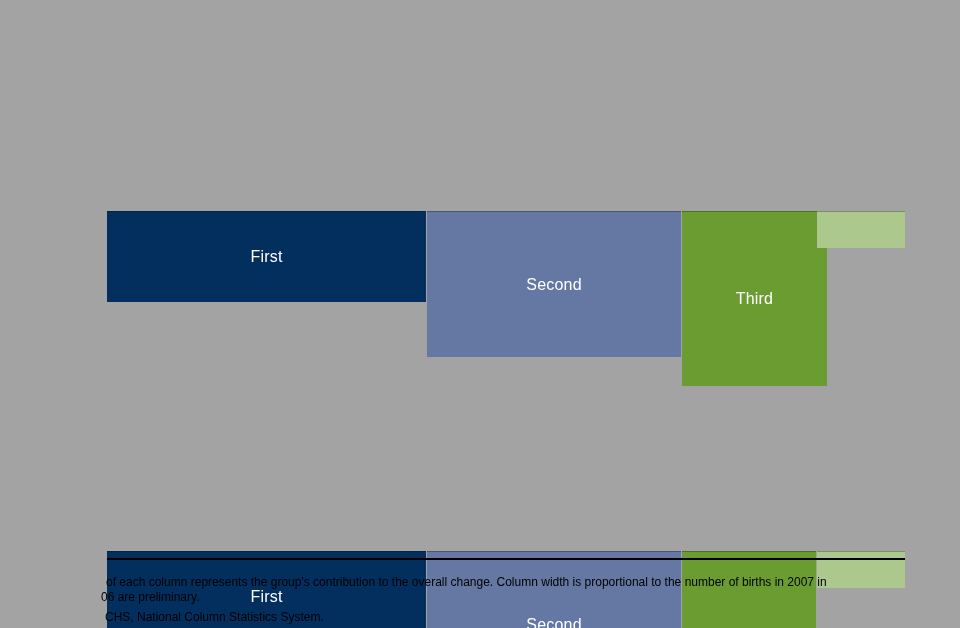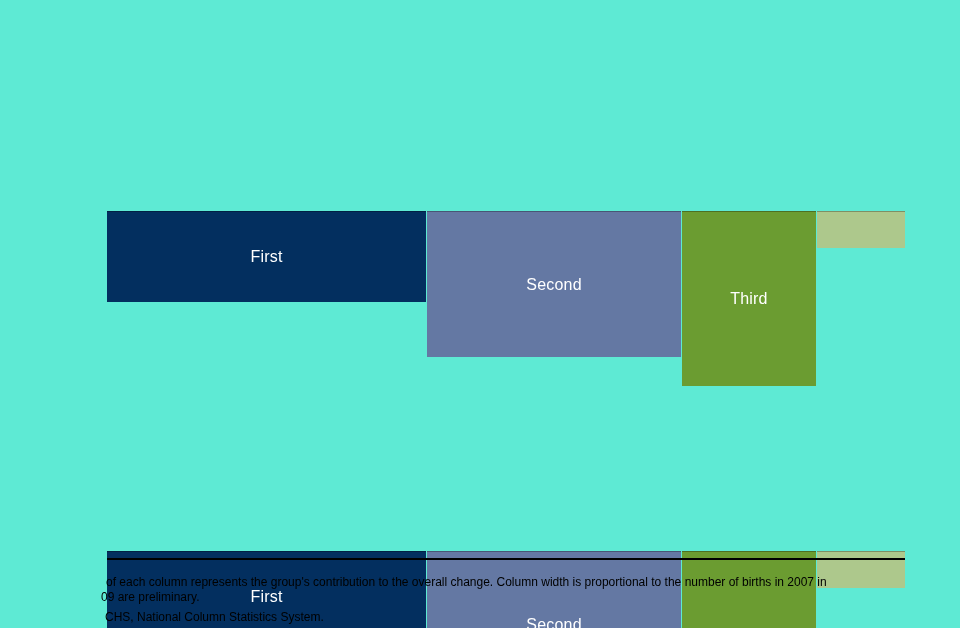--- a/index.html
+++ b/index.html
@@ -8,21 +8,21 @@
     width: 960px;
     height: 628px;
     background: #000000;
     overflow: hidden;
     font-family: "Liberation Sans", sans-serif;
   }
   #canvas {
     position: relative;
     width: 960px;
     height: 628px;
-    background: #5eead4;
+    background: #a3a3a3;
     overflow: hidden;
   }
   .bar {
     position: absolute;
     box-sizing: border-box;
     border-top: 1px solid rgba(0,0,0,0.28);
     display: flex;
     align-items: center;
     justify-content: center;
   }
@@ -54,21 +54,21 @@
 
 <div id="canvas">
 
   <div>
     <div class="bar" style="left: 107px; top: 211px; width: 319px; height: 91px; background: rgb(3, 47, 95);">
       <span class="bar-label">First</span>
     </div>
     <div class="bar" style="left: 427px; top: 211px; width: 254px; height: 146px; background: rgb(100, 120, 163);">
       <span class="bar-label">Second</span>
     </div>
-    <div class="bar" style="left: 682px; top: 211px; width: 134px; height: 175px; background: rgb(107, 156, 49);">
+    <div class="bar" style="left: 682px; top: 211px; width: 145px; height: 175px; background: rgb(107, 156, 49);">
       <span class="bar-label">Third</span>
     </div>
     <div class="bar" style="left: 817px; top: 211px; width: 88px; height: 37px; background: rgb(173, 200, 140);">
       <span class="bar-label"></span>
     </div>
   </div>
 
   <div>
     <div class="bar" style="left: 107px; top: 551px; width: 319px; height: 91px; background: rgb(3, 47, 95);">
       <span class="bar-label">First</span>
@@ -79,16 +79,16 @@
     <div class="bar" style="left: 682px; top: 551px; width: 134px; height: 175px; background: rgb(107, 156, 49);">
       
     </div>
     <div class="bar" style="left: 817px; top: 551px; width: 88px; height: 37px; background: rgb(173, 200, 140);">
       <span class="bar-label"></span>
     </div>
     <div class="axis-line" style="left: 107px; top: 558px; width: 798px; height: 2px; background: rgb(0, 0, 0);"></div>
   </div>
 
   <div class="note-line" style="left: 106px; top: 575px; color: rgb(0, 0, 0);">of each column represents the group's contribution to the overall change. Column width is proportional to the number of births in 2007 in</div>
-  <div class="note-line" style="left: 101px; top: 590px; color: rgb(0, 0, 0);">09 are preliminary.</div>
+  <div class="note-line" style="left: 101px; top: 590px; color: rgb(0, 0, 0);">06 are preliminary.</div>
   <div class="note-line" style="left: 105px; top: 610px; color: rgb(0, 0, 0);">CHS, National Column Statistics System.</div>
 
 </div>
 
 </body></html>

